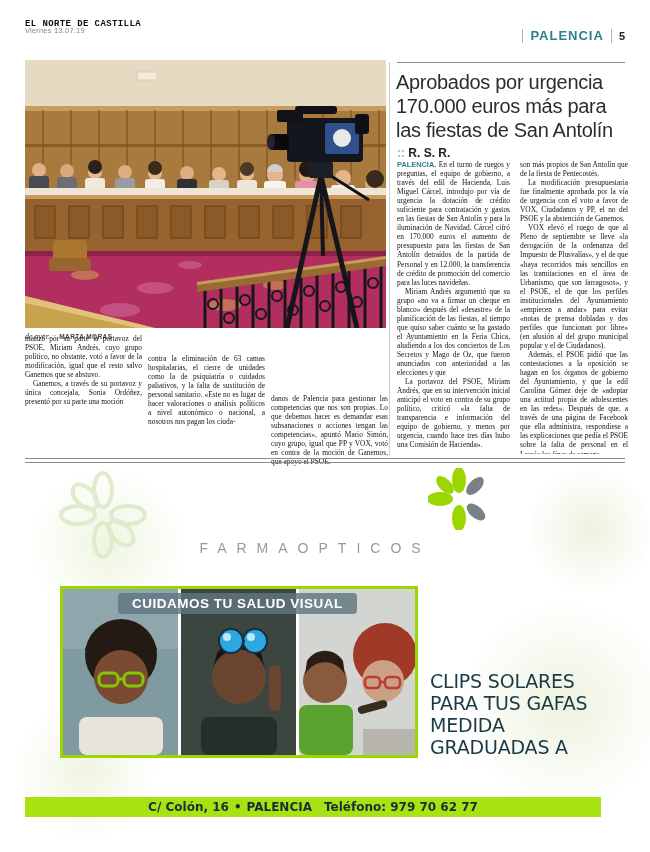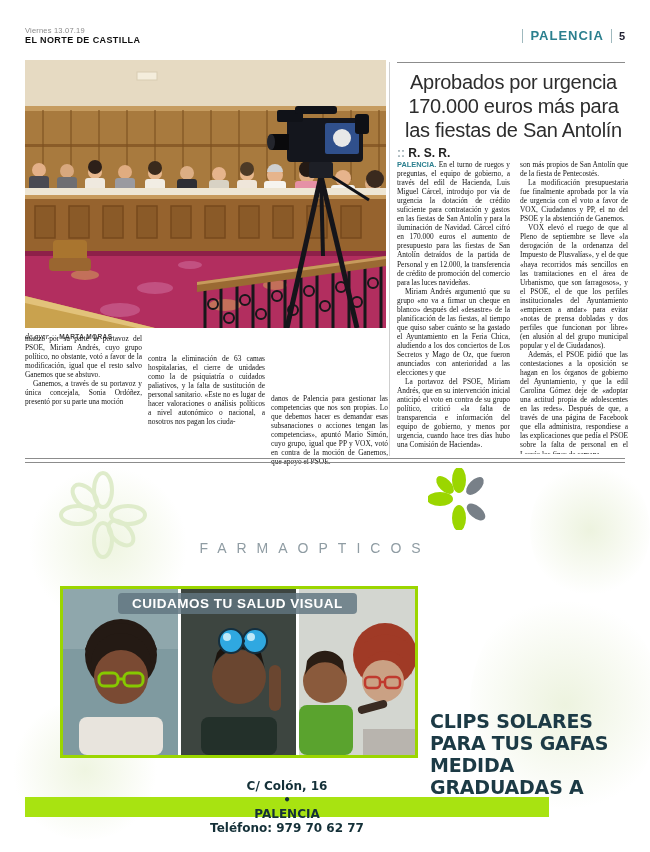--- a/index.html
+++ b/index.html
@@ -1,37 +1,37 @@
 <!DOCTYPE html>
 <html><head>
 <meta charset="utf-8">
 <style>
   html,body{margin:0;padding:0;background:#ffffff;}
   .page{position:relative;width:650px;height:852px;background:#fff;overflow:hidden;
         font-family:"Liberation Serif",serif;color:#1b1b1b;}
   .abs{position:absolute;}
   
   .hdr-date{left:25px;top:26px;font-family:"Liberation Sans",sans-serif;font-size:7.5px;color:#8a8a8a;letter-spacing:.2px;}
-  .hdr-masthead{left:25px;top:35px;font-family:Liberation Sans, sans-serif;font-size:9px;font-weight:bold;color:#111;letter-spacing:.4px;}
+  .hdr-masthead{left:25px;top:19px;font-family:Liberation Mono, monospace;font-size:9px;font-weight:bold;color:#111;letter-spacing:.4px;}
   .hdr-right{right:25px;top:28px;display:flex;align-items:center;gap:7px;font-family:"Liberation Sans",sans-serif;}
   .hdr-sep{width:1px;height:14px;background:#9fb9be;}
   .hdr-section{font-size:13px;font-weight:bold;color:#2b7f8e;letter-spacing:1px;}
   .hdr-page{font-size:11px;font-weight:bold;color:#223;}
   
   .photo{left:25px;top:60px;width:361px;height:268px;overflow:hidden;background:#cbb998;}
   .caption{left:25px;top:332px;font-size:8px;color:#333;}
   .caption .it{font-style:italic;}
   .caption .credit{font-family:"Liberation Sans",sans-serif;font-style:normal;font-weight:bold;font-size:6.5px;letter-spacing:.4px;color:#444;}
   .caption .credit .dots{color:#999;}
   
   .v-divider{left:389px;top:62px;width:1px;height:394px;background:#cfcfcf;}
   .headline-rule{left:397px;top:62px;width:228px;height:1px;background:#8c8c8c;}
   .headline{left:396px;top:70px;width:235px;font-family:"Liberation Sans",sans-serif;
             font-size:20px;line-height:24px;font-weight:400;color:#2d2d2d;letter-spacing:-.3px;}
-  .headline span{display:block;text-align:center;}
+  .headline span{display:block;}
   .byline{left:397px;top:146px;font-family:"Liberation Sans",sans-serif;font-size:12px;font-weight:bold;color:#222;}
   .byline .dots{color:#9fb0b5;}
   .bodytxt{font-size:7.4px;line-height:9.05px;text-align:justify;color:#141414;}
   .colA{left:397px;top:160px;width:113px;height:294px;overflow:hidden;}
   .colB{left:520px;top:160px;width:108px;height:294px;overflow:hidden;}
   .bodytxt p{margin:0;}
   .bodytxt p.ind{text-indent:8px;}
   .dateline{font-family:"Liberation Sans",sans-serif;font-weight:bold;color:#2b7f8e;}
   .colC1{left:25px;top:334px;width:117px;height:94px;overflow:hidden;}
   .colC2{left:148px;top:354px;width:117px;height:94px;overflow:hidden;}
@@ -40,24 +40,24 @@
   
   .deco{pointer-events:none;}
   .brand{left:160px;top:484px;width:300px;text-align:center;font-family:"DejaVu Sans",sans-serif;
          font-size:44px;font-weight:800;color:#9bd600;letter-spacing:1px;}
   .brand-sub{left:160px;top:540px;width:300px;text-align:center;font-family:"Liberation Sans",sans-serif;
          font-size:14px;font-weight:300;color:#8f9ca3;letter-spacing:10px;text-indent:10px;}
   .strip{left:60px;top:586px;width:352px;height:166px;border:3px solid #9bd600;background:#9fb0b3;overflow:hidden;}
   .banner{left:118px;top:593px;padding:3px 14px;background:rgba(96,117,128,.82);border-radius:4px;
           font-family:"Liberation Sans",sans-serif;font-size:13.5px;font-weight:bold;color:#fff;letter-spacing:.5px;}
   .promo{left:430px;top:670px;width:212px;font-family:"DejaVu Sans",sans-serif;font-size:19px;line-height:22px;
-         font-weight:700;color:#1c3a45;letter-spacing:-.2px;margin-top:40px;}
+         font-weight:400;color:#1c3a45;letter-spacing:-.2px;}
   .promo div{display:block;}
-  .greenbar{left:25px;top:797px;width:524px;height:20px;background:#a8e311;display:flex;align-items:center;justify-content:center;
-            font-family:"DejaVu Sans",sans-serif;font-size:12px;font-weight:bold;color:#143038;flex-direction:column;}
+  .greenbar{left:25px;top:797px;width:576px;height:20px;background:#a8e311;display:flex;align-items:center;justify-content:center;
+            font-family:"DejaVu Sans",sans-serif;font-size:12px;font-weight:bold;color:#143038;}
   .greenbar .gap{display:inline-block;width:12px;}
   .blob{border-radius:50%;}
 </style>
 </head>
 <body>
 
 <div class="page">
 
   <div class="abs hdr-date">Viernes 13.07.19</div>
   <div class="abs hdr-masthead">EL NORTE DE CASTILLA</div>

